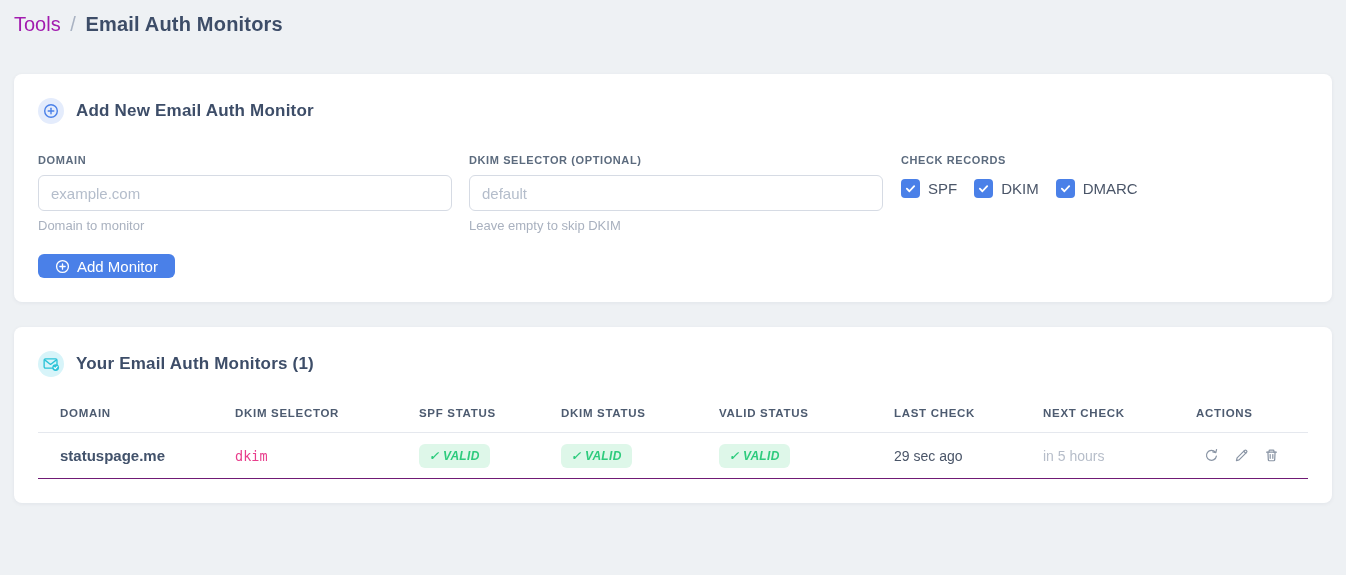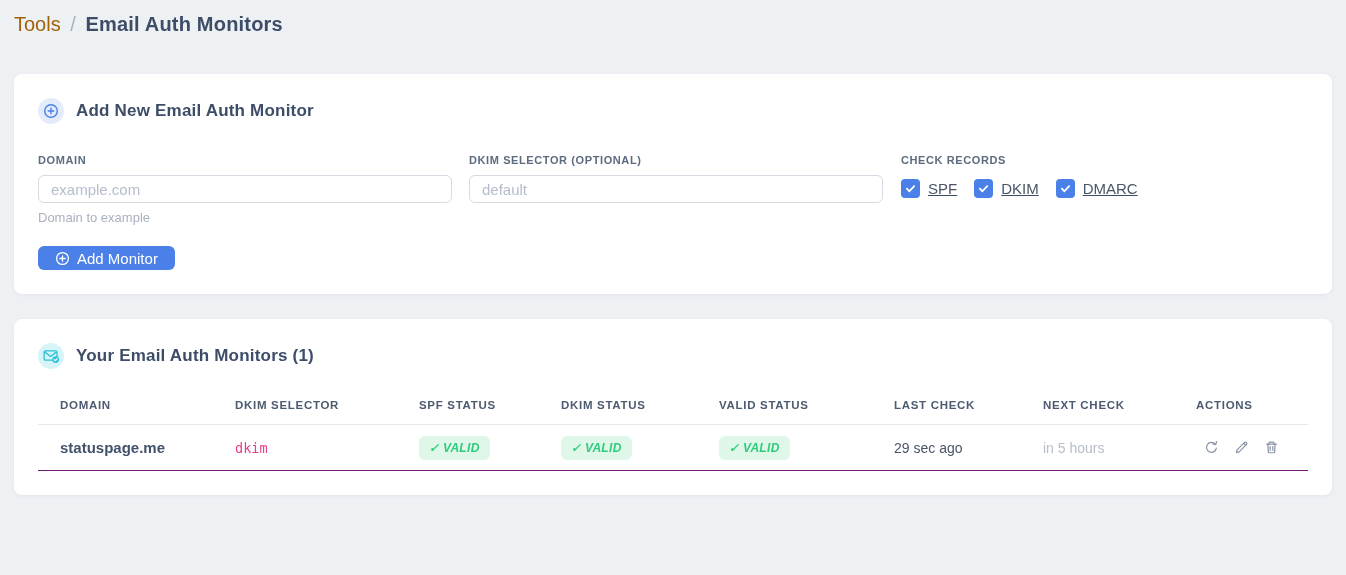--- a/index.html
+++ b/index.html
@@ -5,21 +5,21 @@
   * { margin:0; padding:0; box-sizing:border-box; }
   html,body { width:1346px; height:575px; }
   body {
     background:#eef1f4;
     font-family:"Liberation Sans", sans-serif;
     color:#3d4d68;
     overflow:hidden;
   }
   .page-header { padding:12px 14px 0 14px; }
   .breadcrumb { font-size:20px; line-height:24px; }
-  .breadcrumb .crumb-root { color:#a16207; font-weight:400; }
+  .breadcrumb .crumb-root { color:#a21caf; font-weight:400; }
   .breadcrumb .crumb-sep { color:#a9b2c2; font-weight:400; margin:0 4px; }
   .breadcrumb .crumb-current { color:#3d4d68; font-weight:700; letter-spacing:.2px; }
   .subtitle { margin-top:24px; font-size:15px; color:#9aa5b5; }
 
   .card {
     background:#fff;
     border-radius:8px;
     margin:0 14px;
     padding:24px 24px;
     box-shadow:0 1px 4px rgba(20,30,60,.06);
@@ -37,31 +37,31 @@
   .card-title { font-size:17px; font-weight:700; color:#3d4d68; letter-spacing:.2px; }
 
   .form-row { display:flex; align-items:flex-start; }
   .field { width:414px; }
   .field + .field { margin-left:17px; }
   .field-label, .group-label {
     font-size:11px; font-weight:600; color:#5c6b7e;
     letter-spacing:.6px; margin-bottom:9px; display:block;
   }
   .text-input {
-    width:100%; height:28px;
+    width:100%; height:36px;
     border:1px solid #d6dbe4; border-radius:6px;
     padding:0 12px; font-size:15px; color:#3d4d68;
     font-family:"Liberation Sans", sans-serif;
     outline:none; background:#fff;
   }
   .text-input::placeholder { color:#b4bdcb; }
   .field-hint { margin-top:7px; font-size:13px; color:#a9b1bf; }
 
   .check-records { margin-left:18px; }
-  .checkbox-row { display:flex; align-items:center; margin-top:13px;text-decoration:underline; }
+  .checkbox-row { display:flex; align-items:center; margin-top:13px; }
   .checkbox-group { display:flex; align-items:center; }
   .checkbox-group + .checkbox-group { margin-left:17px; }
   .checkbox {
     width:19px; height:19px; border-radius:4px;
     background:#4a80e8; display:flex; align-items:center; justify-content:center;
     cursor:pointer;
   }
   .checkbox-label { margin-left:8px; font-size:15px; color:#4a5568; }
 
   .btn-primary {
@@ -120,26 +120,27 @@
         <line x1="5.2" y1="8" x2="10.8" y2="8"></line>
       </svg>
     </span>
     <span class="card-title">Add New Email Auth Monitor</span>
   </div>
 
   <div class="form-row">
     <div class="field">
       <label class="field-label">DOMAIN</label>
       <input class="text-input" type="text" placeholder="example.com" style="">
-      <div class="field-hint">Domain to example</div>
+      <div class="field-hint">Domain to monitor</div>
     </div>
 
     <div class="field">
       <label class="field-label">DKIM SELECTOR (OPTIONAL)</label>
       <input class="text-input" type="text" placeholder="default" style="">
+      <div class="field-hint">Leave empty to skip DKIM</div>
     </div>
 
     <div class="check-records">
       <span class="group-label">CHECK RECORDS</span>
       <div class="checkbox-row">
         <div class="checkbox-group">
           <span class="checkbox">
             <svg width="11" height="11" viewBox="0 0 12 12" fill="none" stroke="#ffffff" stroke-width="2" stroke-linecap="round" stroke-linejoin="round">
               <polyline points="2 6.2 4.8 9 10 3.4"></polyline>
             </svg>

